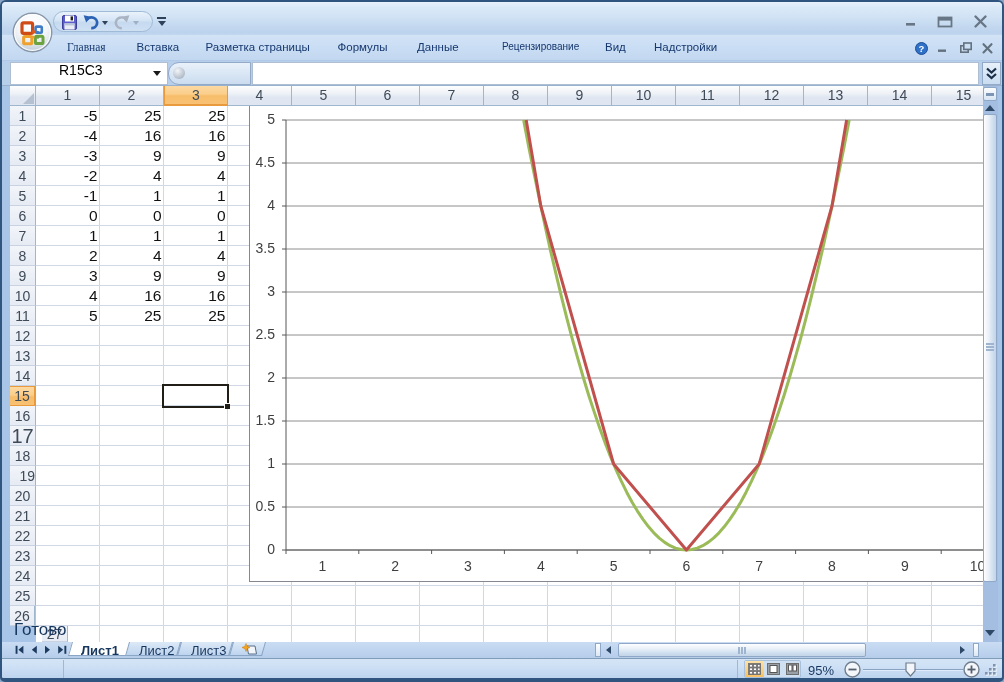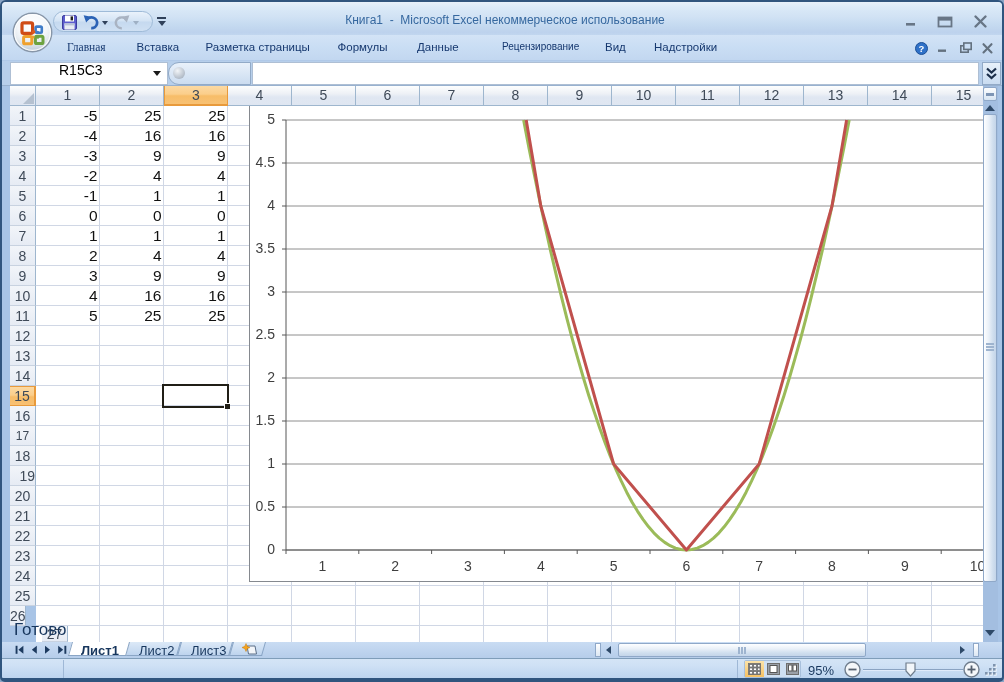--- a/index.html
+++ b/index.html
@@ -8,21 +8,20 @@
   .abs { position:absolute; }
   #frame { position:absolute; left:0; top:0; width:1004px; height:682px;
     border:2px solid #30557e; border-bottom-width:4px; border-radius:6px 6px 5px 5px;
     background:#bfd5ee; overflow:hidden; }
 </style>
 </head>
 <body>
 <div id="frame">
 <div class="abs" style="left:0;top:0;width:1000px;height:33px;
  background:linear-gradient(#e7f0fa 0%,#dbeaf8 15%,#d1e2f4 45%,#c5daf0 70%,#bdd2ed 92%,#c1d6ef 100%);"></div>
-<div class="abs" style="left:3px;top:10.5px;width:1000px;text-align:center;font-size:12px;color:#36689f;">Книга1&nbsp; -&nbsp; Microsoft Excel некоммерческое использование</div>
 <svg class="abs" style="left:896px;top:12px;" width="100" height="16" viewBox="0 0 100 16">
  <rect x="8" y="9" width="9" height="2.6" fill="#687686"></rect>
  <g>
   <rect x="40.5" y="3.5" width="13" height="9" fill="none" stroke="#687686" stroke-width="1.8"></rect>
   <rect x="40" y="3" width="14" height="3.6" fill="#687686"></rect>
  </g>
  <g stroke="#687686" stroke-width="2.4" stroke-linecap="round">
   <line x1="77.5" y1="2.5" x2="87.5" y2="12.5"></line>
         <line x1="87.5" y1="2.5" x2="77.5" y2="12.5"></line>
  </g>
@@ -190,30 +189,30 @@
 <div class="abs" style="left:8px;top:224px;width:26px;height:20px;background:linear-gradient(#f2f5f9 0%,#e6ebf4 100%);border-right:1px solid #9eb6ce;border-bottom:1px solid #c8d2e0;font-size:14px;color:#3f4a58;text-align:center;line-height:20px;">7</div>
 <div class="abs" style="left:8px;top:244px;width:26px;height:20px;background:linear-gradient(#f2f5f9 0%,#e6ebf4 100%);border-right:1px solid #9eb6ce;border-bottom:1px solid #c8d2e0;font-size:14px;color:#3f4a58;text-align:center;line-height:20px;">8</div>
 <div class="abs" style="left:8px;top:264px;width:26px;height:20px;background:linear-gradient(#f2f5f9 0%,#e6ebf4 100%);border-right:1px solid #9eb6ce;border-bottom:1px solid #c8d2e0;font-size:14px;color:#3f4a58;text-align:center;line-height:20px;">9</div>
 <div class="abs" style="left:8px;top:284px;width:26px;height:20px;background:linear-gradient(#f2f5f9 0%,#e6ebf4 100%);border-right:1px solid #9eb6ce;border-bottom:1px solid #c8d2e0;font-size:14px;color:#3f4a58;text-align:center;line-height:20px;">10</div>
 <div class="abs" style="left:8px;top:304px;width:26px;height:20px;background:linear-gradient(#f2f5f9 0%,#e6ebf4 100%);border-right:1px solid #9eb6ce;border-bottom:1px solid #c8d2e0;font-size:14px;color:#3f4a58;text-align:center;line-height:20px;">11</div>
 <div class="abs" style="left:8px;top:324px;width:26px;height:20px;background:linear-gradient(#f2f5f9 0%,#e6ebf4 100%);border-right:1px solid #9eb6ce;border-bottom:1px solid #c8d2e0;font-size:14px;color:#3f4a58;text-align:center;line-height:20px;">12</div>
 <div class="abs" style="left:8px;top:344px;width:26px;height:20px;background:linear-gradient(#f2f5f9 0%,#e6ebf4 100%);border-right:1px solid #9eb6ce;border-bottom:1px solid #c8d2e0;font-size:14px;color:#3f4a58;text-align:center;line-height:20px;">13</div>
 <div class="abs" style="left:8px;top:364px;width:26px;height:20px;background:linear-gradient(#f2f5f9 0%,#e6ebf4 100%);border-right:1px solid #9eb6ce;border-bottom:1px solid #c8d2e0;font-size:14px;color:#3f4a58;text-align:center;line-height:20px;">14</div>
 <div class="abs" style="left:8px;top:384px;width:26px;height:20px;background:linear-gradient(#fcd9a2 0%,#fbce8b 45%,#f7bd69 55%,#f8c174 100%);border-top:1px solid #e89a3c;border-bottom:1px solid #e89a3c;border-right:2px solid #e89a3c;font-size:14px;color:#3f4a58;text-align:center;line-height:18px;">15</div>
 <div class="abs" style="left:8px;top:404px;width:26px;height:20px;background:linear-gradient(#f2f5f9 0%,#e6ebf4 100%);border-right:1px solid #9eb6ce;border-bottom:1px solid #c8d2e0;font-size:14px;color:#3f4a58;text-align:center;line-height:20px;">16</div>
-<div class="abs" style="left:8px;top:424px;width:26px;height:20px;background:linear-gradient(#f2f5f9 0%,#e6ebf4 100%);border-right:1px solid #9eb6ce;border-bottom:1px solid #c8d2e0;font-size:12px;color:#3f4a58;text-align:center;line-height:20px;">17</div>
+<div class="abs" style="left:8px;top:424px;width:26px;height:20px;background:linear-gradient(#f2f5f9 0%,#e6ebf4 100%);border-right:1px solid #9eb6ce;border-bottom:1px solid #c8d2e0;font-size:20px;color:#3f4a58;text-align:center;line-height:20px;">17</div>
 <div class="abs" style="left:8px;top:444px;width:26px;height:20px;background:linear-gradient(#f2f5f9 0%,#e6ebf4 100%);border-right:1px solid #9eb6ce;border-bottom:1px solid #c8d2e0;font-size:14px;color:#3f4a58;text-align:center;line-height:20px;">18</div>
 <div class="abs" style="left:8px;top:464px;width:26px;height:20px;background:linear-gradient(#f2f5f9 0%,#e6ebf4 100%);border-right:1px solid #9eb6ce;border-bottom:1px solid #c8d2e0;font-size:14px;color:#3f4a58;text-align:right;line-height:20px;">19</div>
 <div class="abs" style="left:8px;top:484px;width:26px;height:20px;background:linear-gradient(#f2f5f9 0%,#e6ebf4 100%);border-right:1px solid #9eb6ce;border-bottom:1px solid #c8d2e0;font-size:14px;color:#3f4a58;text-align:center;line-height:20px;">20</div>
 <div class="abs" style="left:8px;top:504px;width:26px;height:20px;background:linear-gradient(#f2f5f9 0%,#e6ebf4 100%);border-right:1px solid #9eb6ce;border-bottom:1px solid #c8d2e0;font-size:14px;color:#3f4a58;text-align:center;line-height:20px;">21</div>
 <div class="abs" style="left:8px;top:524px;width:26px;height:20px;background:linear-gradient(#f2f5f9 0%,#e6ebf4 100%);border-right:1px solid #9eb6ce;border-bottom:1px solid #c8d2e0;font-size:14px;color:#3f4a58;text-align:center;line-height:20px;">22</div>
 <div class="abs" style="left:8px;top:544px;width:26px;height:20px;background:linear-gradient(#f2f5f9 0%,#e6ebf4 100%);border-right:1px solid #9eb6ce;border-bottom:1px solid #c8d2e0;font-size:14px;color:#3f4a58;text-align:center;line-height:20px;">23</div>
 <div class="abs" style="left:8px;top:564px;width:26px;height:20px;background:linear-gradient(#f2f5f9 0%,#e6ebf4 100%);border-right:1px solid #9eb6ce;border-bottom:1px solid #c8d2e0;font-size:14px;color:#3f4a58;text-align:center;line-height:20px;">24</div>
 <div class="abs" style="left:8px;top:584px;width:26px;height:20px;background:linear-gradient(#f2f5f9 0%,#e6ebf4 100%);border-right:1px solid #9eb6ce;border-bottom:1px solid #c8d2e0;font-size:14px;color:#3f4a58;text-align:center;line-height:20px;">25</div>
-<div class="abs" style="left:8px;top:604px;width:16px;height:20px;background:linear-gradient(#f2f5f9 0%,#e6ebf4 100%);border-right:1px solid #9eb6ce;border-bottom:1px solid #c8d2e0;font-size:14px;color:#3f4a58;line-height:20px;">26</div>
+<div class="abs" style="left:8px;top:604px;width:25px;height:20px;background:linear-gradient(#f2f5f9 0%,#e6ebf4 100%);border-right:1px solid #9eb6ce;border-bottom:1px solid #c8d2e0;font-size:14px;color:#3f4a58;text-align:center;line-height:20px;">26</div>
 <div class="abs" style="left:8px;top:624px;width:26px;height:16px;background:linear-gradient(#f2f5f9 0%,#e6ebf4 100%);border-right:1px solid #9eb6ce;border-bottom:1px solid #c8d2e0;font-size:14px;color:#3f4a58;text-align:center;line-height:16px;margin-left:32px;">27</div>
 <div class="abs" style="left:34px;top:104px;width:61.5px;height:20px;font-size:15.5px;color:#111;text-align:right;line-height:19.5px;">-5</div>
 <div class="abs" style="left:98px;top:104px;width:61.5px;height:20px;font-size:15.5px;color:#111;text-align:right;line-height:19.5px;">25</div>
 <div class="abs" style="left:162px;top:104px;width:61.5px;height:20px;font-size:15.5px;color:#111;text-align:right;line-height:19.5px;">25</div>
 <div class="abs" style="left:34px;top:124px;width:61.5px;height:20px;font-size:15.5px;color:#111;text-align:right;line-height:19.5px;">-4</div>
 <div class="abs" style="left:98px;top:124px;width:61.5px;height:20px;font-size:15.5px;color:#111;text-align:right;line-height:19.5px;">16</div>
 <div class="abs" style="left:162px;top:124px;width:61.5px;height:20px;font-size:15.5px;color:#111;text-align:right;line-height:19.5px;">16</div>
 <div class="abs" style="left:34px;top:144px;width:61.5px;height:20px;font-size:15.5px;color:#111;text-align:right;line-height:19.5px;">-3</div>
 <div class="abs" style="left:98px;top:144px;width:61.5px;height:20px;font-size:15.5px;color:#111;text-align:right;line-height:19.5px;">9</div>
 <div class="abs" style="left:162px;top:144px;width:61.5px;height:20px;font-size:15.5px;color:#111;text-align:right;line-height:19.5px;">9</div>

